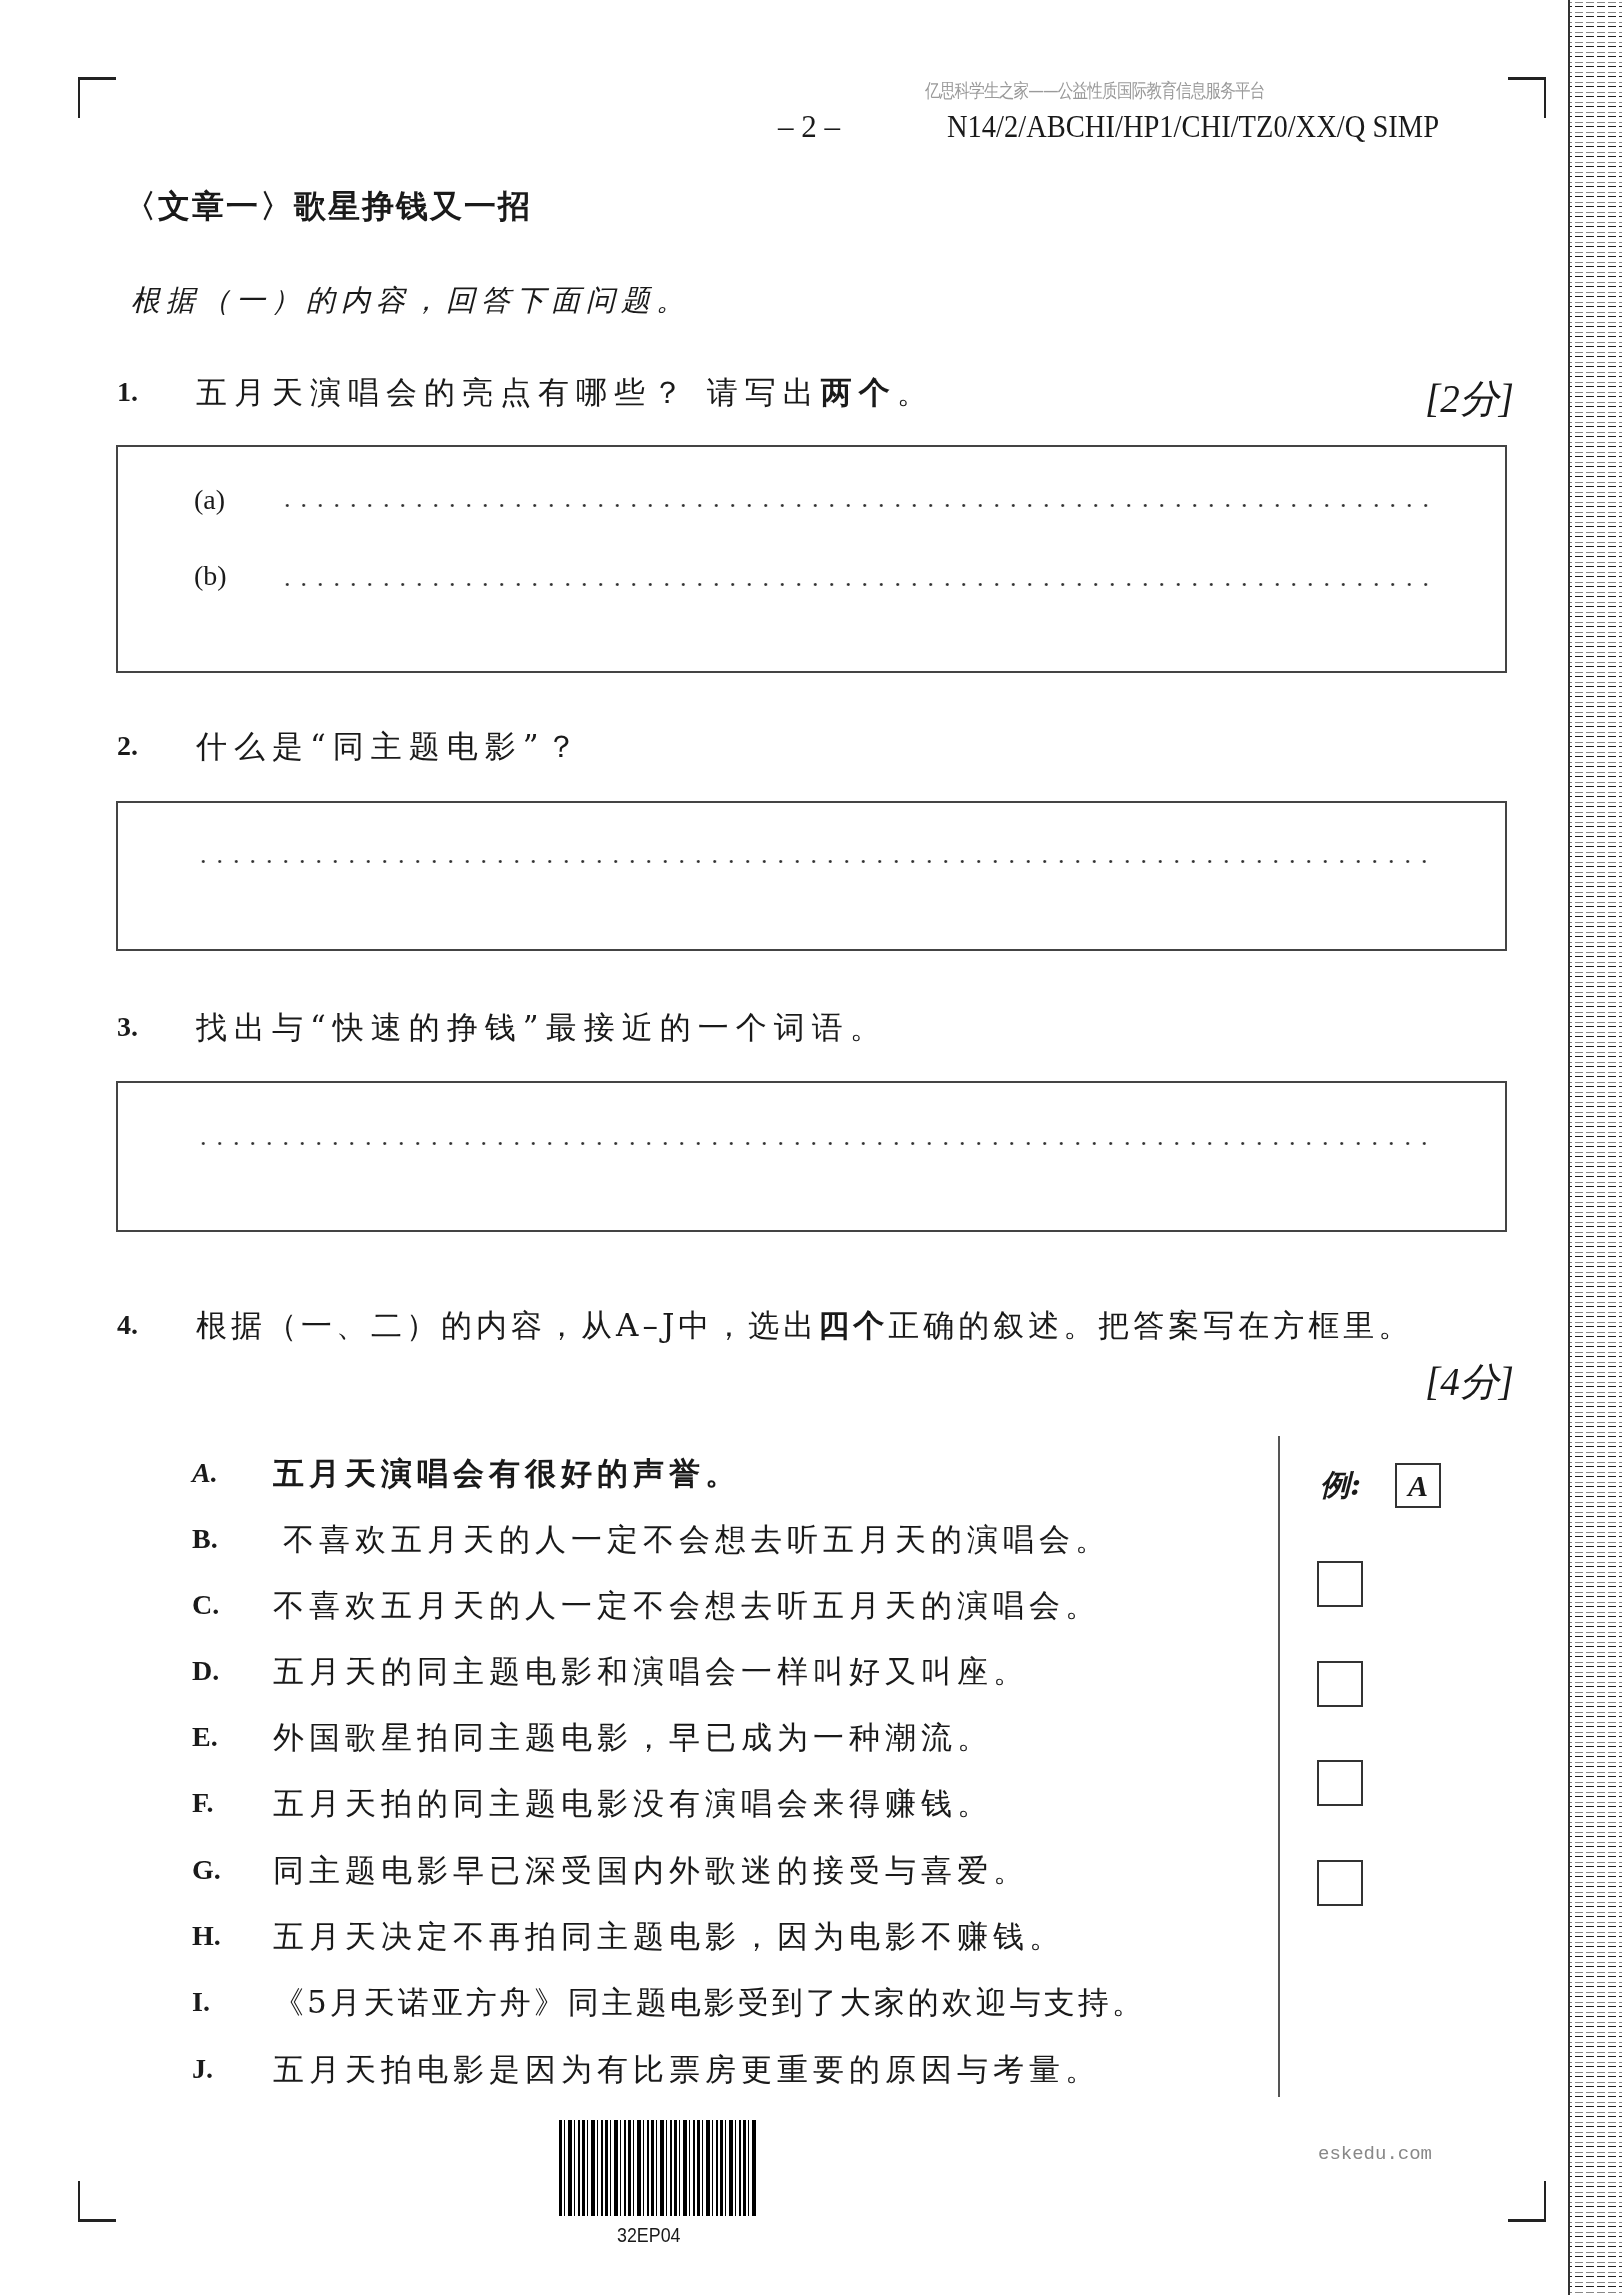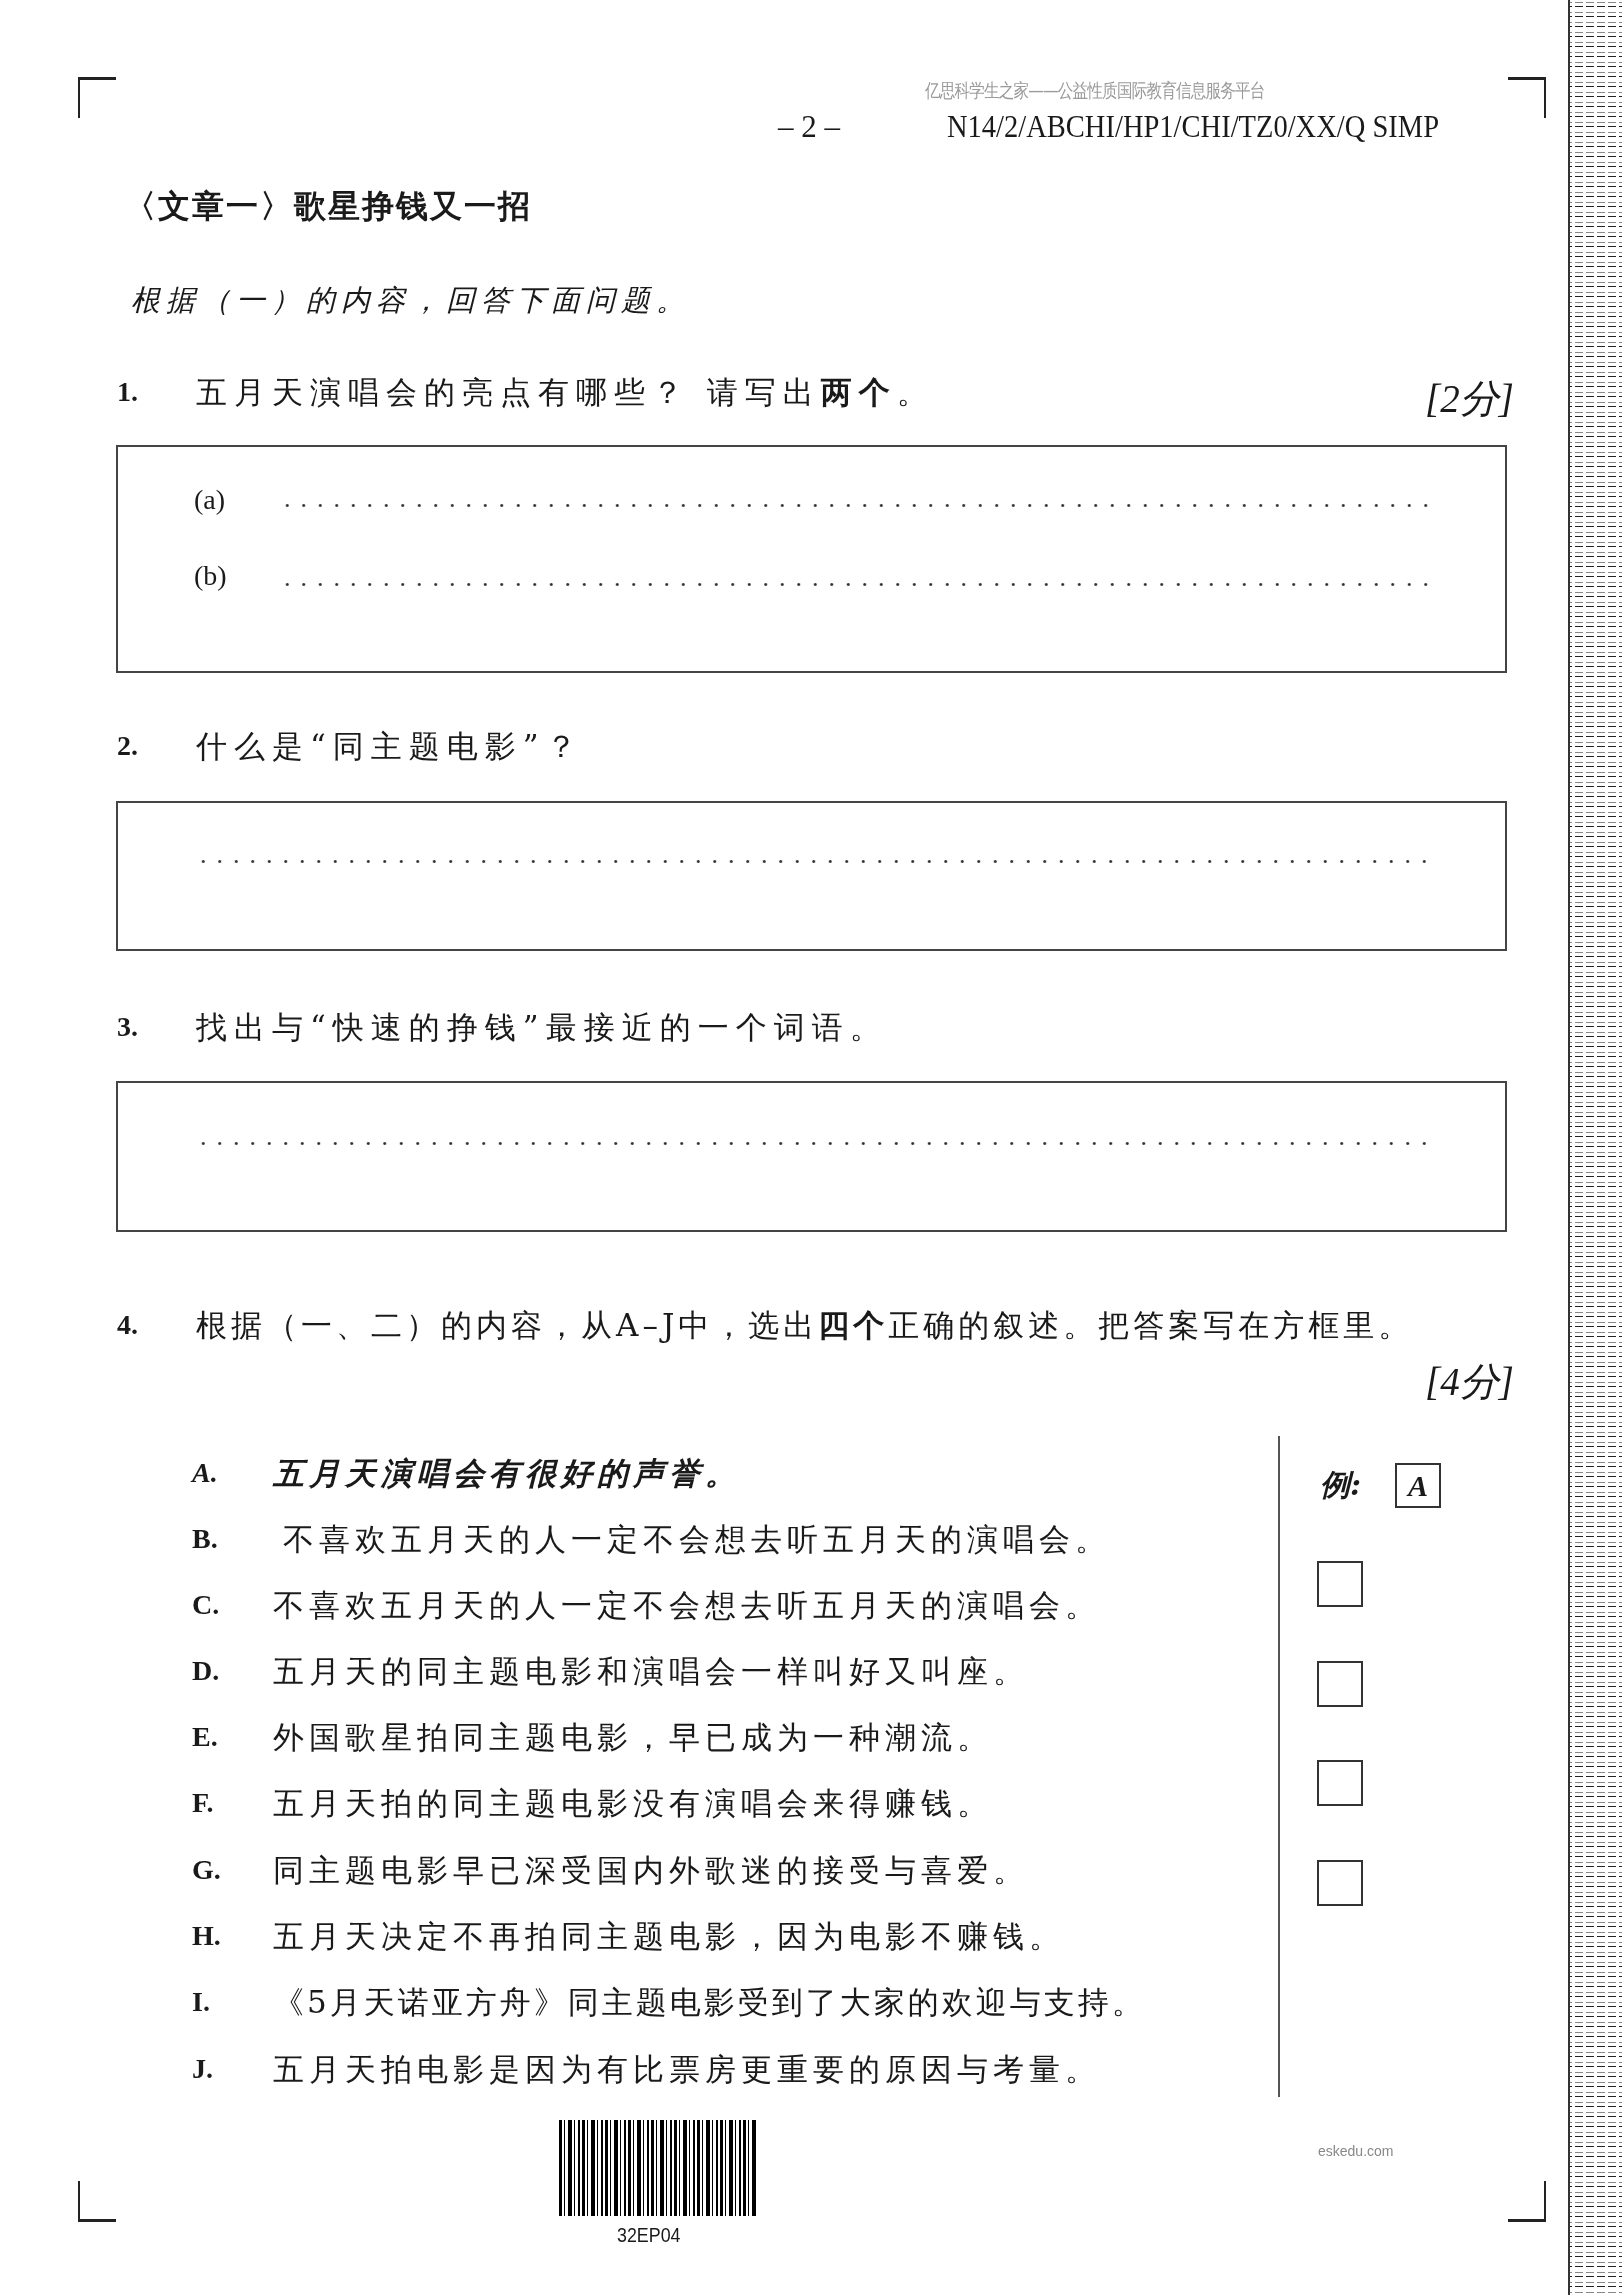--- a/index.html
+++ b/index.html
@@ -40,33 +40,33 @@
   .dots {
     position: absolute; height: 3px;
     background-image: radial-gradient(circle, #333 1.2px, transparent 1.6px);
     background-size: 16.5px 3px; background-repeat: repeat-x;
   }
   .sublabel { font-size: 28px; font-family: "Liberation Serif", serif; }
 
   .opt-letter { font-size: 28px; font-weight: bold; font-family: "Liberation Serif", serif; }
   .opt-letter.ital { font-style: italic; }
   .opt-text { font-size: 31px; letter-spacing: 5px; font-family: "DejaVu Serif", serif; }
-  .opt-text.ital { font-style: italic; font-weight: bold; text-align: center; }
+  .opt-text.ital { font-weight: bold; text-align: center; }
 
   .vline { position: absolute; left: 1278px; top: 1436px; width: 2px; height: 661px; background: #555; }
   .example-label { left: 1320px; top: 1465px; font-size: 30px; font-style: italic; font-weight: bold; }
   .example-box { position: absolute; left: 1395px; top: 1463px; width: 46px; height: 45px; box-sizing: border-box; border: 2px solid #333; display: flex; align-items: center; justify-content: center; font-size: 30px; font-style: italic; font-weight: bold; font-family: "Liberation Serif", serif; }
   .ans-slot { position: absolute; left: 1317px; width: 46px; height: 46px; box-sizing: border-box; border: 2px solid #333; background: #fff; }
 
   .barcode { position: absolute; left: 559px; top: 2120px; width: 199px; height: 96px;
     background-image: repeating-linear-gradient(to right,
       #000 0 3px, #fff 3px 5px, #000 5px 6px, #fff 6px 9px, #000 9px 13px, #fff 13px 15px,
       #000 15px 16px, #fff 16px 19px, #000 19px 21px, #fff 21px 23px); }
   .barcode-label { left: 617px; top: 2223px; font-size: 21px; font-family: "Liberation Sans", sans-serif; transform: scaleX(0.85); transform-origin: left top; }
-  .site-mark { left: 1318px; top: 2143px; font-size: 14px; color: #888; font-family: Liberation Sans, sans-serif; }
+  .site-mark { left: 1318px; top: 2143px; font-size: 19px; color: #888; font-family: Liberation Mono, monospace; }
 </style>
 </head>
 <body>
 
 <div class="corner c-tl"></div>
 <div class="corner c-tr"></div>
 <div class="corner c-bl"></div>
 <div class="corner c-br"></div>
 
 <div class="strip"></div>

